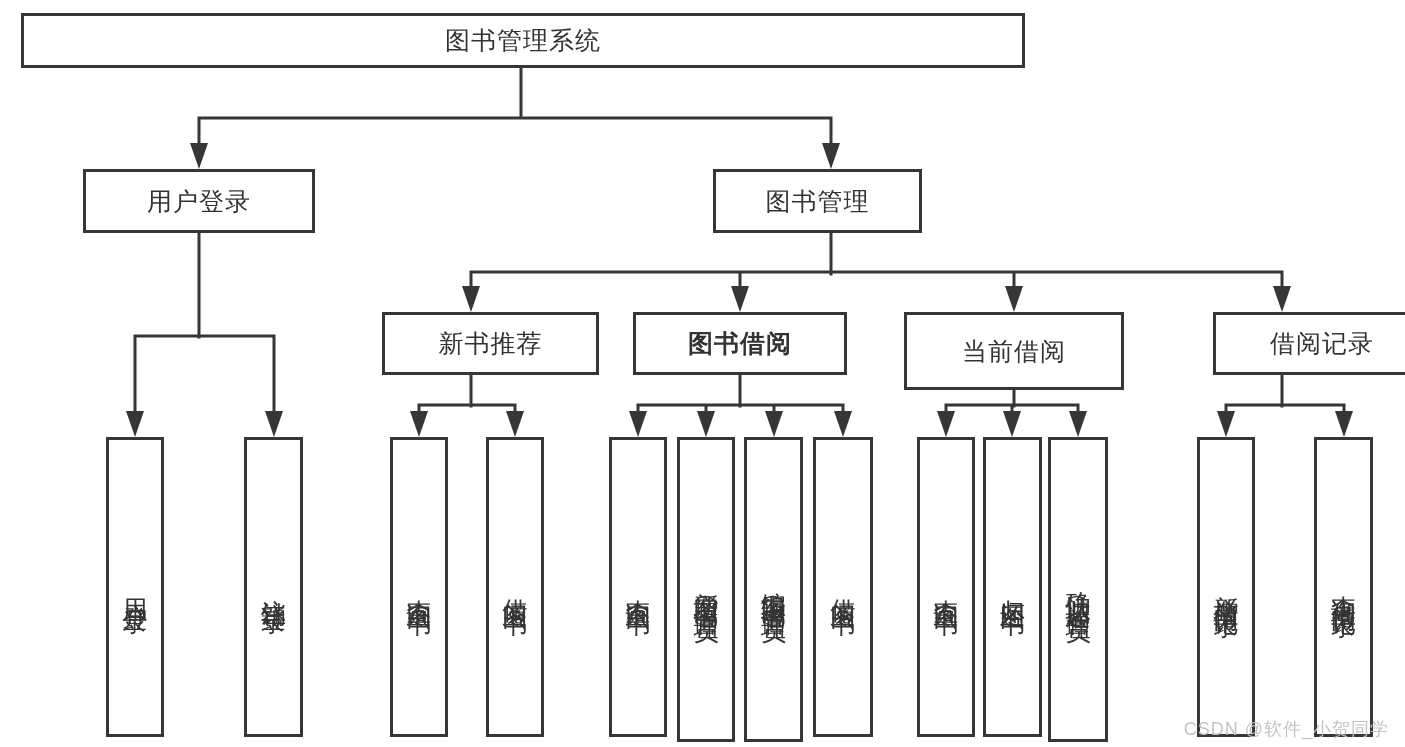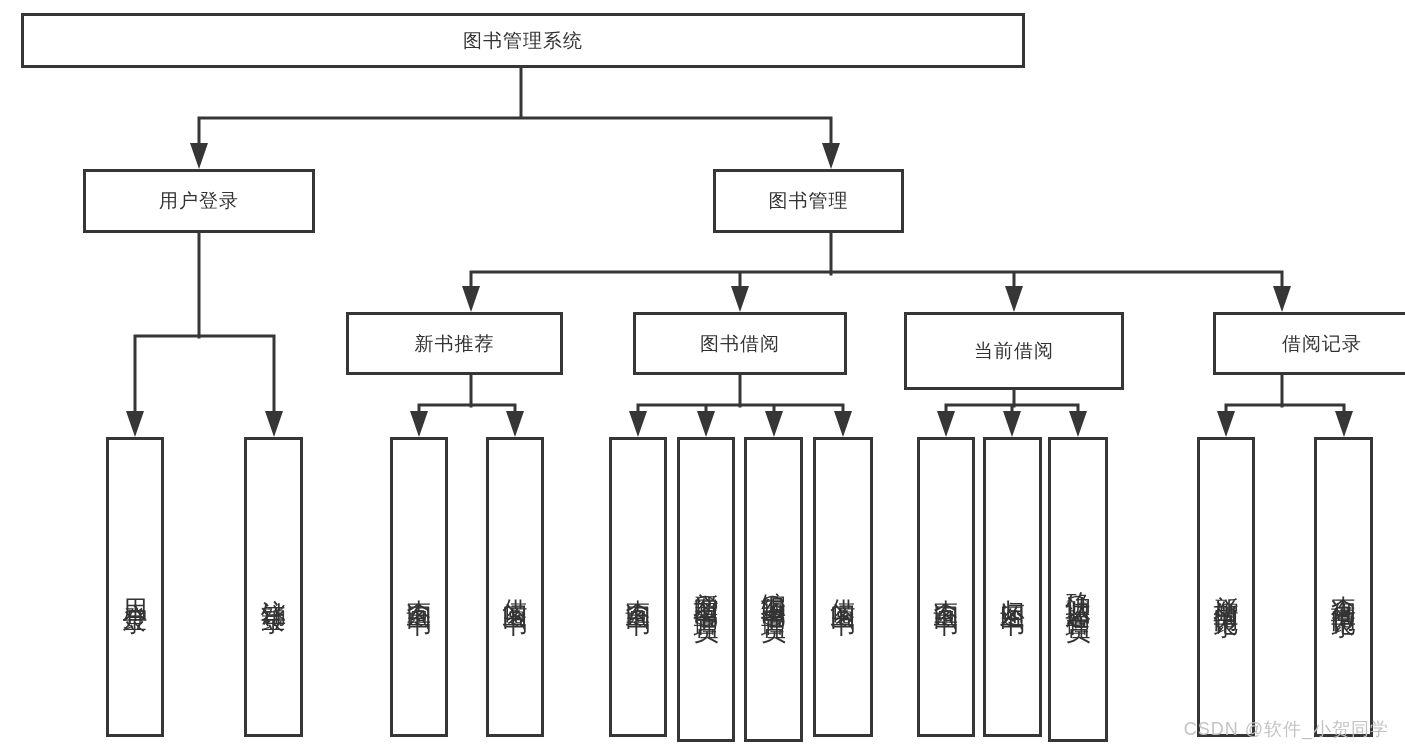--- a/index.html
+++ b/index.html
@@ -21,21 +21,21 @@
   .box {
     position: absolute;
     box-sizing: border-box;
     background: #ffffff;
     border: 3px solid #363636;
     display: flex;
     align-items: center;
     justify-content: center;
   }
   .hlabel {
-    font-size: 19px;
+    font-size: 25px;
     letter-spacing: 1px;
     color: #333333;
     white-space: nowrap;
   }
   .vlabel {
     writing-mode: vertical-rl;
     text-orientation: mixed;
     font-size: 25px;
     letter-spacing: 4px;
     color: #333333;
@@ -74,28 +74,28 @@
              M1217 411 H1235 L1226 437 Z M1335 411 H1353 L1344 437 Z" fill="#363636" stroke="none"></path>
   </svg>
 
   <div class="box" style="left:21px; top:13px; width:1004px; height:55px;">
     <span class="hlabel">图书管理系统</span>
   </div>
 
   <div class="box" style="left:83px; top:169px; width:232px; height:64px;">
     <span class="hlabel">用户登录</span>
   </div>
-  <div class="box" style="left:713px; top:169px; width:191px; height:64px;">
+  <div class="box" style="left:713px; top:169px; width:209px; height:64px;">
     <span class="hlabel">图书管理</span>
   </div>
 
-  <div class="box" style="left:346px; top:312px; width:217px; height:63px;">
+  <div class="box" style="left:382px; top:312px; width:217px; height:63px;">
     <span class="hlabel">新书推荐</span>
   </div>
-  <div class="box" style="left:633px; top:312px; width:214px; height:63px;">
+  <div class="box" style="left:633px; top:312px; width:214px; height:63px;font-weight:bold;">
     <span class="hlabel">图书借阅</span>
   </div>
   <div class="box" style="left:904px; top:312px; width:220px; height:78px;">
     <span class="hlabel">当前借阅</span>
   </div>
   <div class="box" style="left:1173px; top:312px; width:218px; height:63px;margin-left:40px;">
     <span class="hlabel">借阅记录</span>
   </div>
 
   <div class="box" style="left:106px; top:437px; width:58px; height:300px;">

